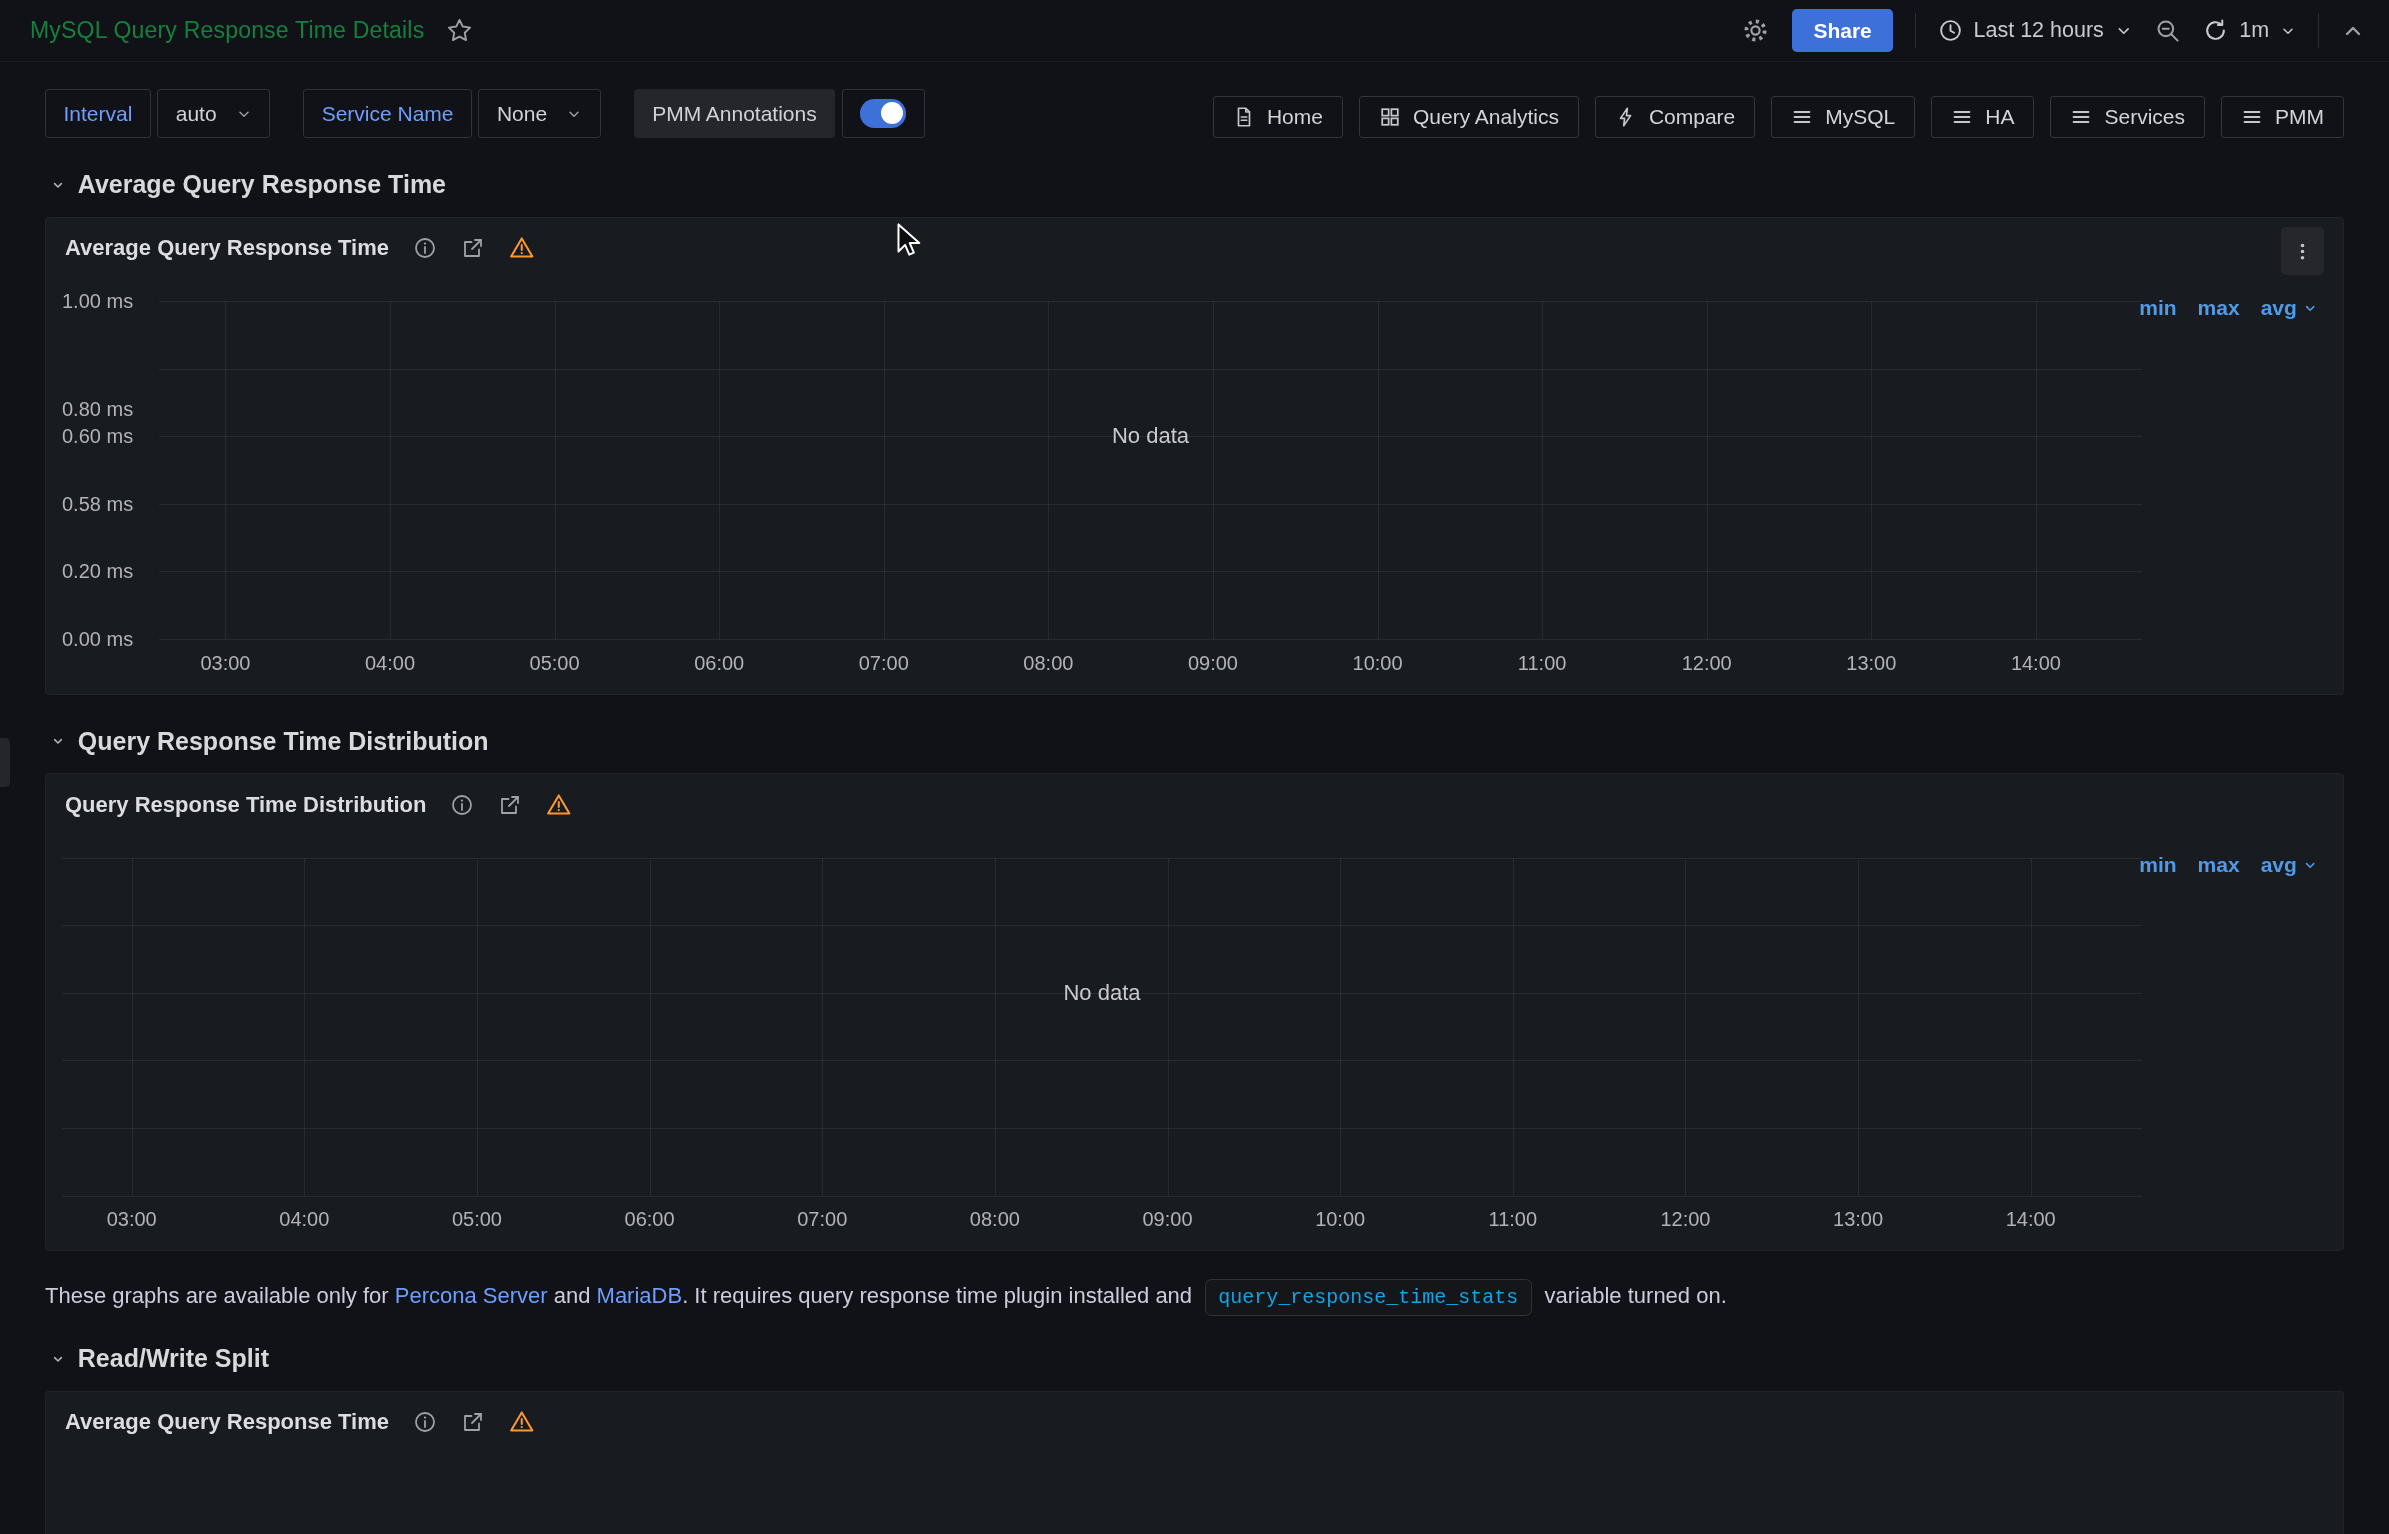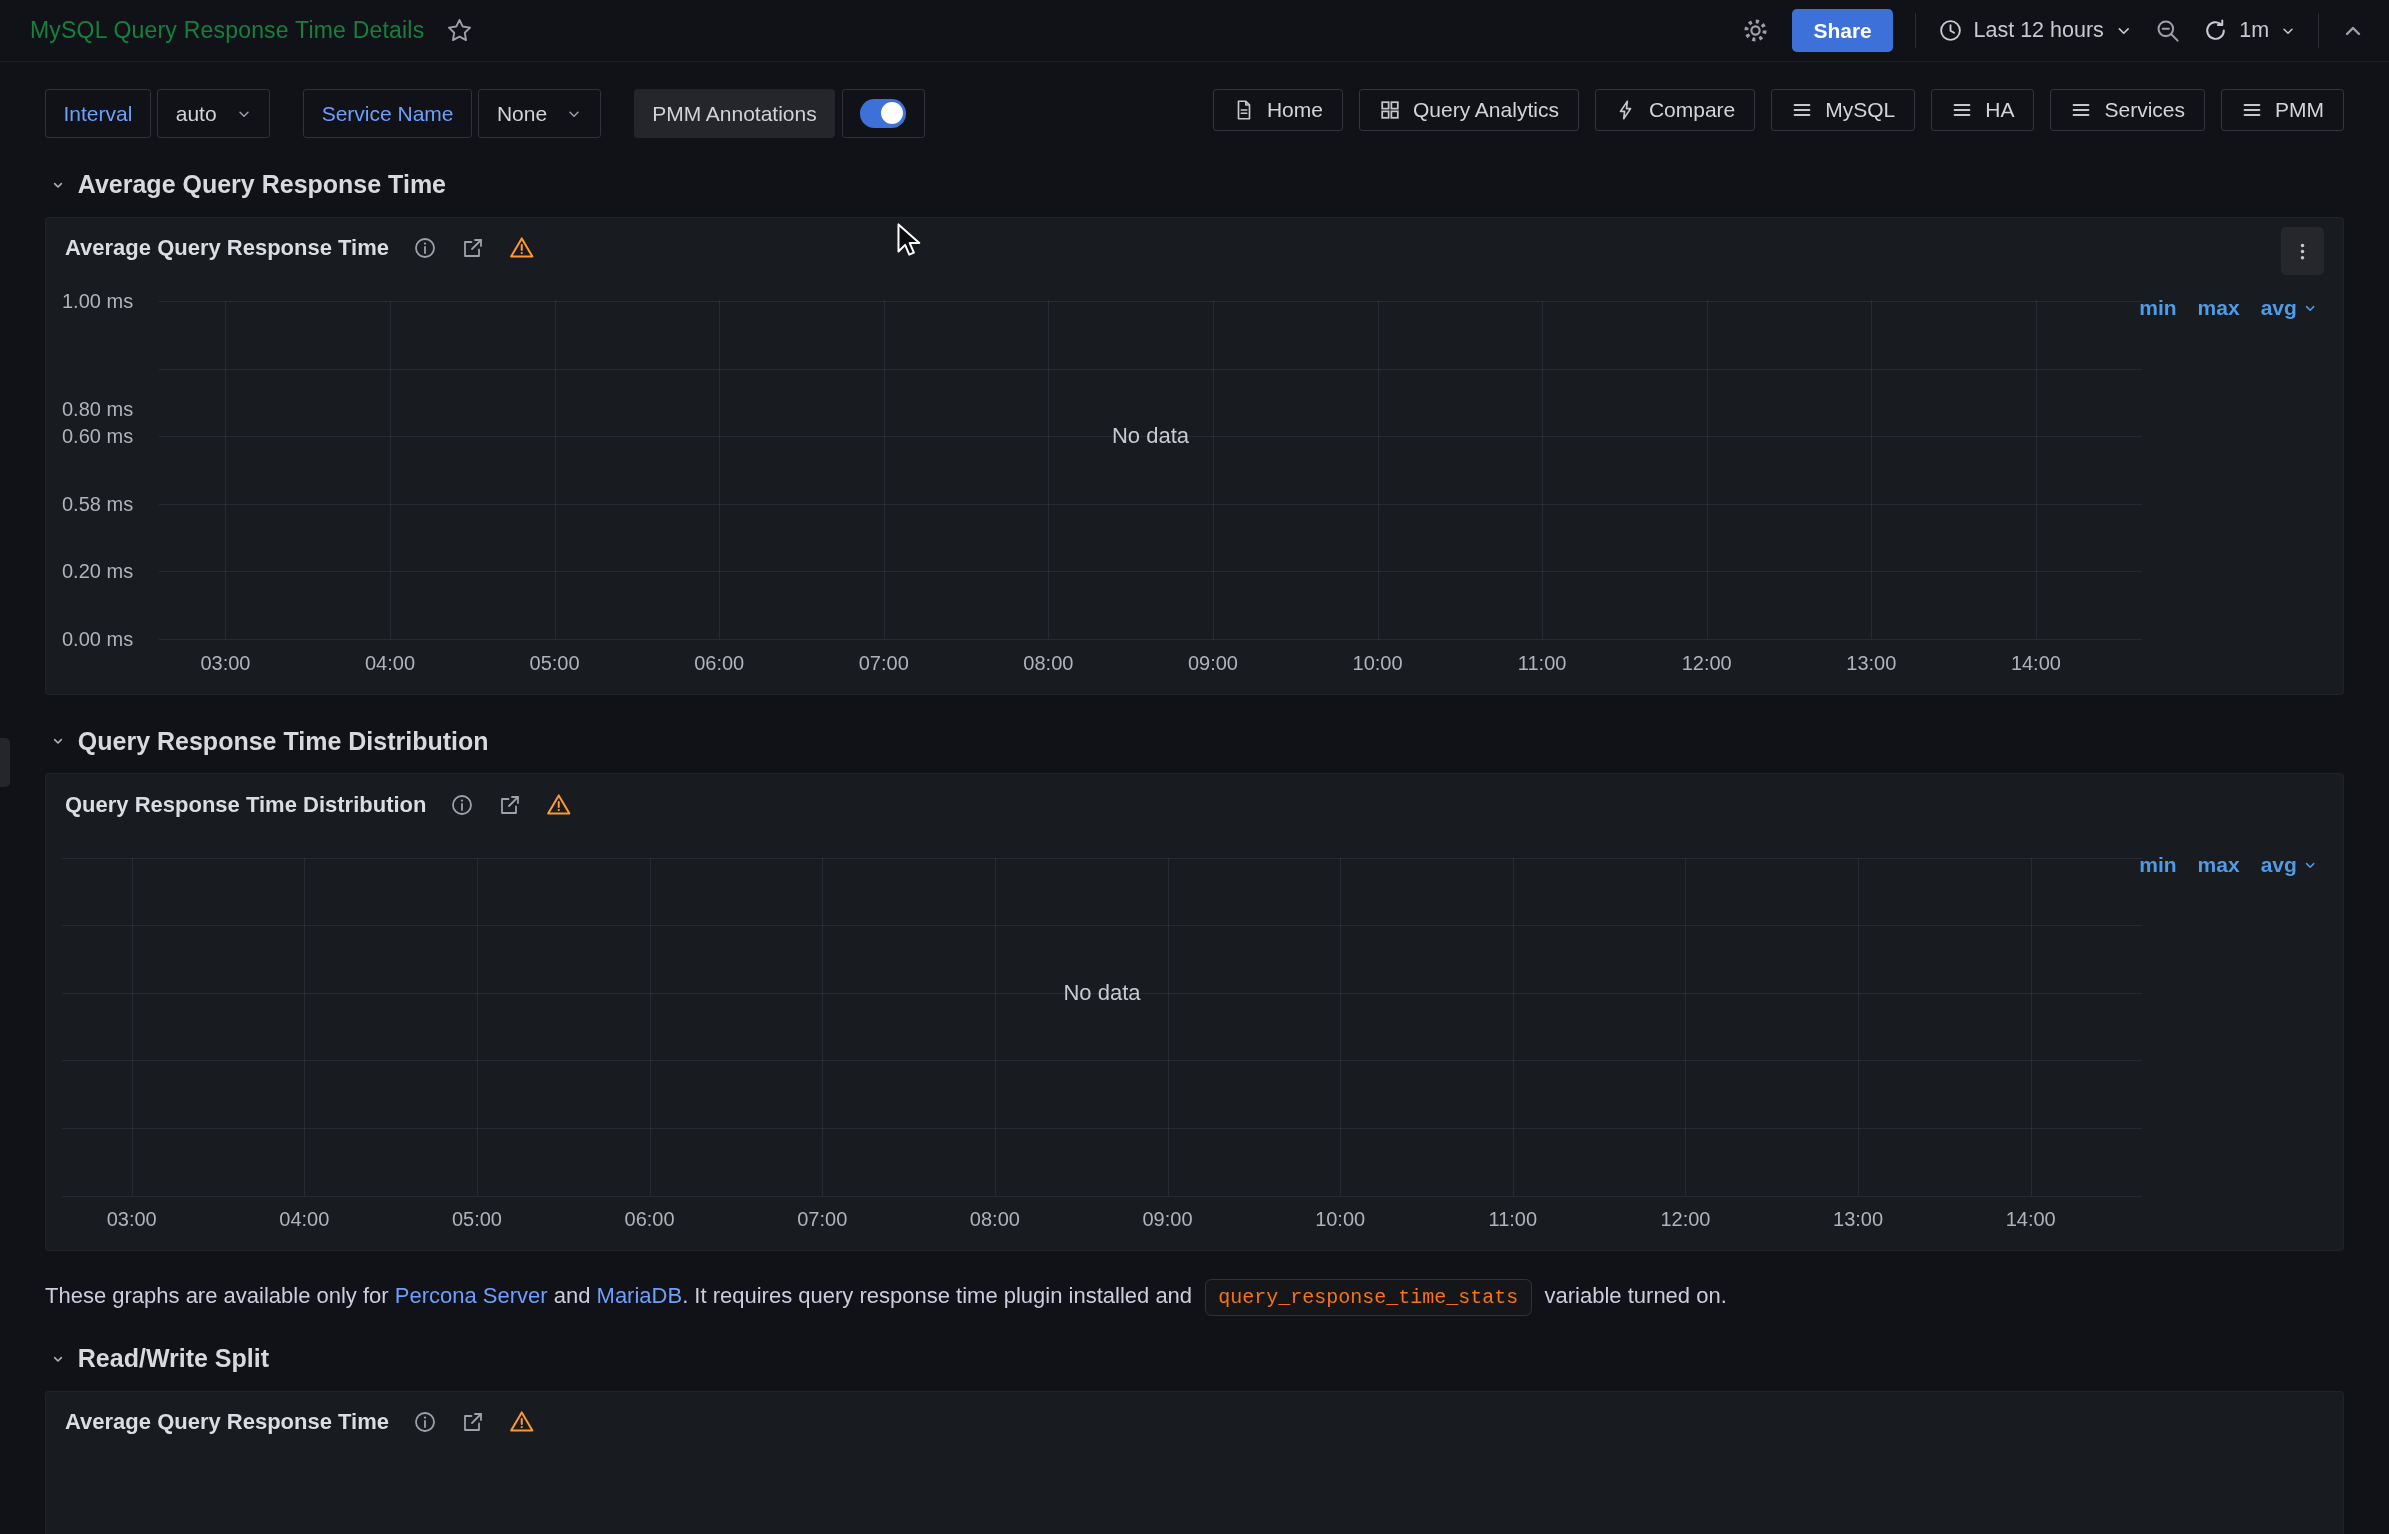--- a/index.html
+++ b/index.html
@@ -25,21 +25,21 @@
     background:#3d71d9; color:#ffffff; border:none; border-radius:4.8px;
     height:43px; padding:0 21px; font-size:21px; font-weight:600; cursor:pointer;
     font-family:inherit;
   }
   .v-divider { width:0.8px; height:35px; background:#2b2e34; }
   .time-picker, .refresh-group { display:flex; align-items:center; gap:11px; color:#c9cad1; font-size:21.5px; font-weight:500; cursor:pointer; background:none; border:none; font-family:inherit; }
 
   
   .content { padding:27px 45px 0 45px; }
 
-  .toolbar { display:flex; justify-content:space-between; align-items:flex-start; }
+  .toolbar { display:flex; justify-content:space-between; align-items:flex-end; }
   .filters { display:flex; align-items:center; }
   .box {
     height:49px; border:0.8px solid #30333a; border-radius:3.2px;
     display:flex; align-items:center; padding:0 17.5px; font-size:21px; background:transparent;
     color:#ccccdc; font-family:inherit;
   }
   .label-box { color:#6e9fff; font-weight:500; cursor:default; }
   .value-box { gap:19px; cursor:pointer; color:#d2d3d8; }
   .gap-s { margin-right:6.4px; } .gap-m { margin-right:33px; }
   .ann-label { background:#24262c; border:0.8px solid #24262c; color:#d2d3d8; cursor:default; }
@@ -91,21 +91,21 @@
   .legend-col { width:201px; flex:none; display:flex; justify-content:flex-end; align-items:flex-start; gap:21px; padding-right:25.5px; margin-top:-4.8px; }
   .legend-item { font-size:21px; font-weight:700; color:#4f9be8; cursor:pointer; display:flex; align-items:center; gap:6.4px; }
 
   
   .notes { margin-top:29px; font-size:22px; color:#ccccdc; }
   .notes p { line-height:1.45; }
   .notes p + p { margin-top:27px; }
   .notes a { color:#6e9fff; text-decoration:none; cursor:pointer; }
   .code-chip {
     font-family:"Liberation Mono","DejaVu Sans Mono",monospace;
-    font-size:20px; color:#f97316; background:#141619;
+    font-size:20px; color:#0ea5e9; background:#141619;
     border:0.8px solid #2f3237; border-radius:6.4px; padding:5.6px 12.7px; margin:0 6.4px;
     white-space:nowrap;
   }
   .rw-section { }
 
   
   .drawer-handle {
     position:absolute; left:0; top:738px; width:10.3px; height:49px;
     background:#24262b; border-radius:0 4.8px 4.8px 0; border:none; cursor:pointer;
   }

